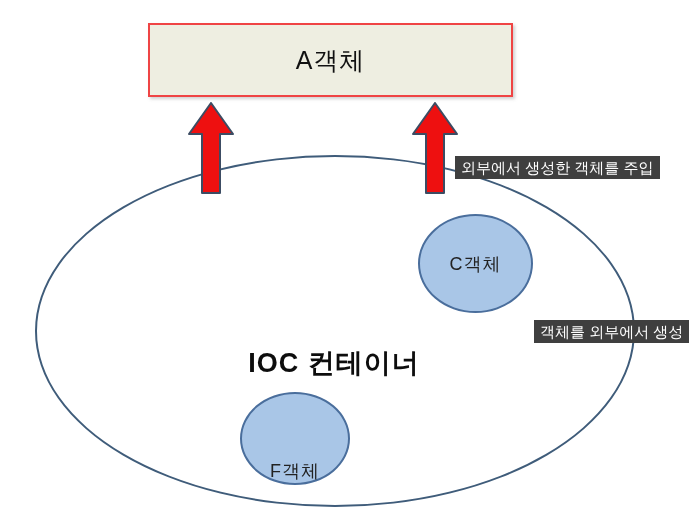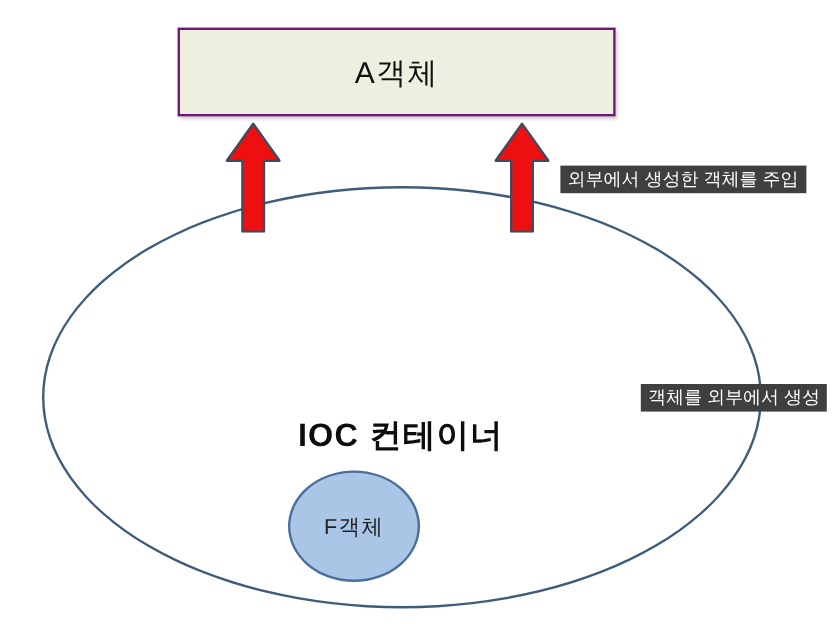--- a/index.html
+++ b/index.html
@@ -2,21 +2,21 @@
 <html><head>
 <meta charset="utf-8">
 <style>
   html,body{margin:0;padding:0;background:#fff;}
   .canvas{
     position:relative;width:700px;height:520px;background:#ffffff;overflow:hidden;
     font-family:"Liberation Sans","DejaVu Sans",sans-serif;color:#1a1a1a;
   }
   .a-box{
     position:absolute;left:148px;top:23px;width:361px;height:70px;
-    background:#eeeee1;border:2px solid #701a75;
+    background:#eeeee1;border:2px solid #ef4444;
     box-shadow:2px 2px 3px rgba(120,120,120,0.35);
     display:flex;align-items:center;justify-content:center;
     font-size:25px;letter-spacing:1px;color:#111;
   }
   .big-ellipse{
     position:absolute;left:35px;top:155px;width:596px;height:348px;
     border:2px solid #3f5c7a;border-radius:50%;background:transparent;
   }
   .arrow{position:absolute;width:46px;height:92px;}
   .arrow-left{left:188px;top:102px;}
@@ -24,30 +24,30 @@
   .obj-circle{
     position:absolute;border-radius:50%;
     background:#a9c6e7;border:2px solid #4a6e9c;
     display:flex;align-items:center;justify-content:center;
     font-size:18px;color:#222;letter-spacing:1px;
   }
   .obj-b{left:228px;top:197px;width:114px;height:101px;}
   .obj-c{left:418px;top:214px;width:111px;height:95px;}
   .obj-d{left:74px;top:287px;width:102px;height:94px;}
   .obj-e{left:412px;top:377px;width:104px;height:91px;}
-  .obj-f{left:240px;top:392px;width:106px;height:89px;}
+  .obj-f{left:240px;top:392px;width:106px;height:89px;align-items:flex-end;}
   .ioc-title{
     position:absolute;left:334px;top:341px;transform:translate(-50%,-50%);
     font-size:27px;font-weight:bold;color:#0d0d0d;letter-spacing:1px;white-space:nowrap;margin-top:22px;
   }
   .annotation{
     position:absolute;background:#3f3f3f;color:#ffffff;
     font-size:15px;line-height:19px;padding:2px 6px;white-space:nowrap;z-index:5;
   }
-  .annotation-inject{left:455px;top:138px;margin-left:12px;}
+  .annotation-inject{left:455px;top:156px;}
   .annotation-create{left:494px;top:320px;margin-left:40px;}
 </style>
 </head>
 <body>
 
 <div class="canvas">
 
   <div class="a-box">
     <span>A객체</span>
   </div>
@@ -55,20 +55,23 @@
   <div class="big-ellipse"></div>
 
   <svg class="arrow arrow-left" viewBox="0 0 46 92" xmlns="http://www.w3.org/2000/svg">
     <polygon points="23,1 45,32 32,32 32,91 14,91 14,32 1,32" fill="#ee1010" stroke="#3c4c63" stroke-width="2" stroke-linejoin="round"></polygon>
   </svg>
 
   <svg class="arrow arrow-right" viewBox="0 0 46 92" xmlns="http://www.w3.org/2000/svg">
     <polygon points="23,1 45,32 32,32 32,91 14,91 14,32 1,32" fill="#ee1010" stroke="#3c4c63" stroke-width="2" stroke-linejoin="round"></polygon>
   </svg>
 
+  <div class="obj-circle obj-c">
+    <span>C객체</span>
+  </div>
   <div class="obj-circle obj-f">
     <span>F객체</span>
   </div>
 
   <div class="ioc-title">IOC 컨테이너</div>
 
   <div class="annotation annotation-inject">외부에서 생성한 객체를 주입</div>
   <div class="annotation annotation-create">객체를 외부에서 생성</div>
 
 </div>

